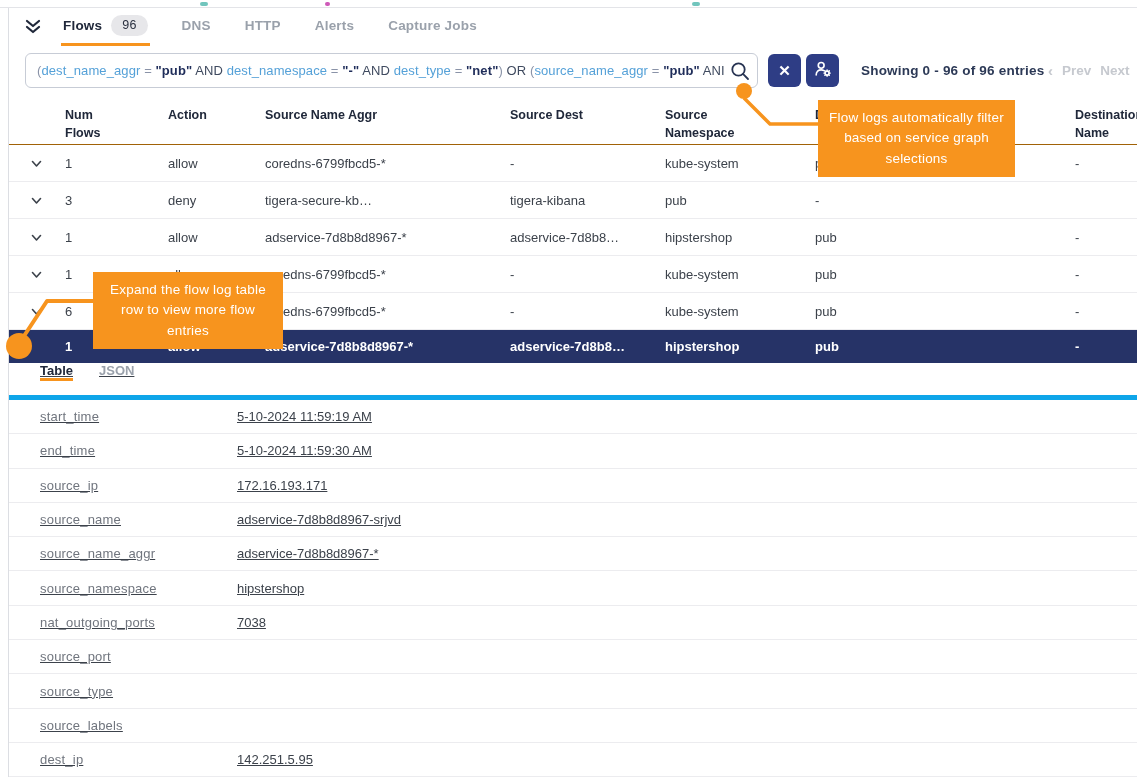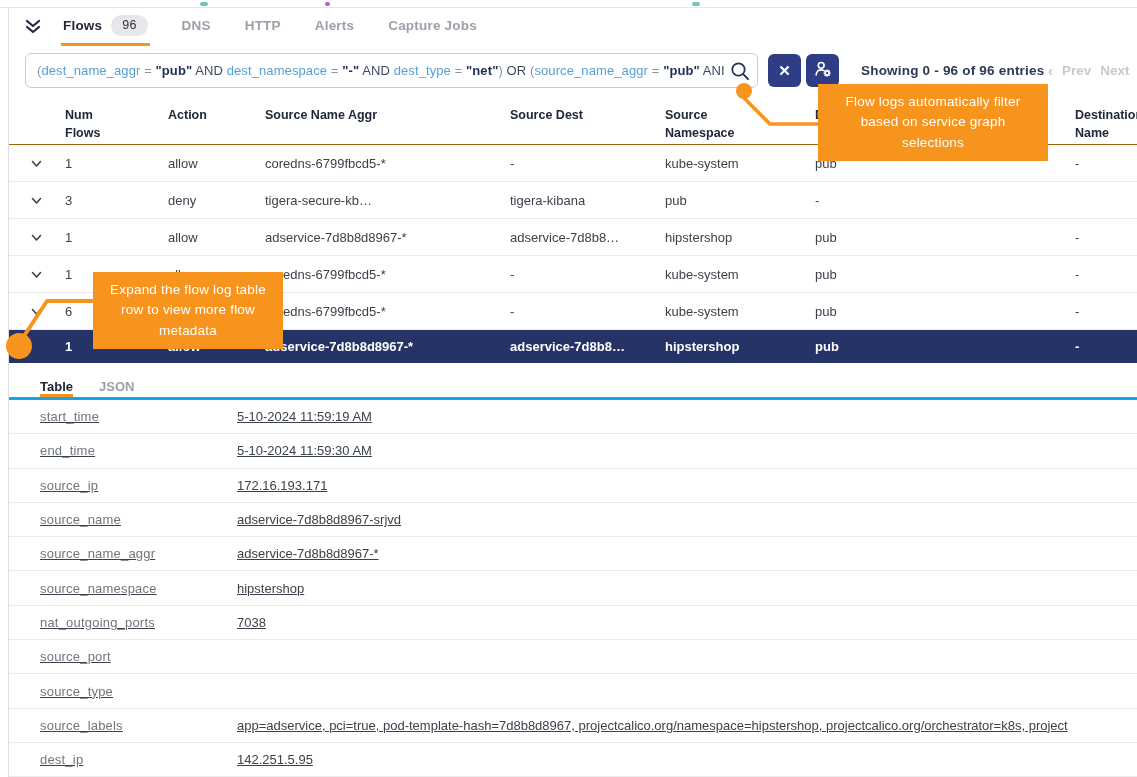--- a/index.html
+++ b/index.html
@@ -45,33 +45,33 @@
   .flowtable { position:absolute; left:9px; top:100px; right:0; }
   .grid { display:grid; grid-template-columns:35px 103px 97px 245px 155px 150px 260px 1fr; padding-left:21px; align-items:center; }
   .thead { height:45px; border-bottom:1px solid #a16207; font-weight:bold; font-size:12.5px; color:#20283a; align-items:start; padding-top:7px; line-height:1.4; }
   .trow { height:37px; border-bottom:1px solid #ececef; font-size:13px; color:#3c424b; }
   .trow .cell, .thead .cell { overflow:hidden; white-space:nowrap; padding-right:10px; }
   .trow.selected { height:33px; background:#263367; color:#fff; font-weight:bold; border-bottom:none; }
   .chev-cell { display:flex; align-items:center; }
 
   
   .detail { position:absolute; left:9px; top:363px; right:0; bottom:0; background:#fff; }
-  .dtabs { height:37px; display:flex; align-items:flex-end; padding-left:31px; border-bottom:3px solid #0ea5e9; }
+  .dtabs { height:37px; display:flex; align-items:flex-start; padding-left:31px; border-bottom:5px solid #0ea5e9;text-decoration:underline; }
   .dtab { display:flex; align-items:center; margin-right:26px; font-weight:bold; font-size:13px; color:#9aa1ab;
           border-bottom:3px solid transparent; cursor:pointer; }
   .dtab.active { color:#20283a; border-bottom-color:#F7941E; }
   .frow { display:grid; grid-template-columns:197px 1fr; height:34.3px; align-items:center; padding-left:31px;
           border-bottom:1px solid #ececef;text-decoration:underline; }
   .fkey { color:#70757e; letter-spacing:.2px; }
   .fval { color:#3c424b; white-space:nowrap; overflow:hidden; padding-right:0; }
 
   
   .tooltip { position:absolute; background:#F7941E; color:#ffffff; text-align:center; font-size:13.5px;
              line-height:1.5; padding:8px 10px; z-index:5; letter-spacing:.2px; }
-  .tt-filter { left:818px; top:84px; width:230px; }
+  .tt-filter { left:818px; top:100px; width:197px; }
   .tt-expand { left:93px; top:272px; width:190px; }
   .overlay { position:absolute; inset:0; pointer-events:none; z-index:6; }
 </style>
 </head>
 <body>
 
 <div class="top-strip">
   <span class="speck" style="left:200px;background:#4db6ac;"></span>
   <span class="speck" style="left:325px;width:5px;background:#c22fa6;"></span>
   <span class="speck" style="left:692px;background:#4db6ac;"></span>
@@ -271,28 +271,27 @@
   </div>
   <div class="frow">
     <div class="fkey">source_port</div>
     <div class="fval"></div>
   </div>
   <div class="frow">
     <div class="fkey">source_type</div>
   </div>
   <div class="frow">
     <div class="fkey">source_labels</div>
-    <div class="fval">app=adservice, pci=true, pod-template-hash=7d8b8d8967, projectcalico.org/namespace=hipstershop, projectcalico.org/orchestrator=k8s, project</div>
   </div>
   <div class="frow">
     <div class="fkey">dest_ip</div>
     <div class="fval">142.251.5.95</div>
   </div>
 </div>
 
 <div class="tooltip tt-filter">Flow logs automatically filter based on service graph selections</div>
-<div class="tooltip tt-expand">Expand the flow log table row to view more flow metadata</div>
+<div class="tooltip tt-expand">Expand the flow log table row to view more flow entries</div>
 <svg class="overlay" width="1137" height="777" viewBox="0 0 1137 777">
   <polyline points="744,98 770,124 819,124" fill="none" stroke="#F7941E" stroke-width="3.5" stroke-linejoin="round"></polyline>
   <circle cx="744" cy="91" r="8" fill="#F7941E"></circle>
   <polyline points="24,336 47,301 94,301" fill="none" stroke="#F7941E" stroke-width="4" stroke-linejoin="round"></polyline>
   <circle cx="19" cy="346" r="13" fill="#F7941E"></circle>
 </svg>
 
 </body></html>

